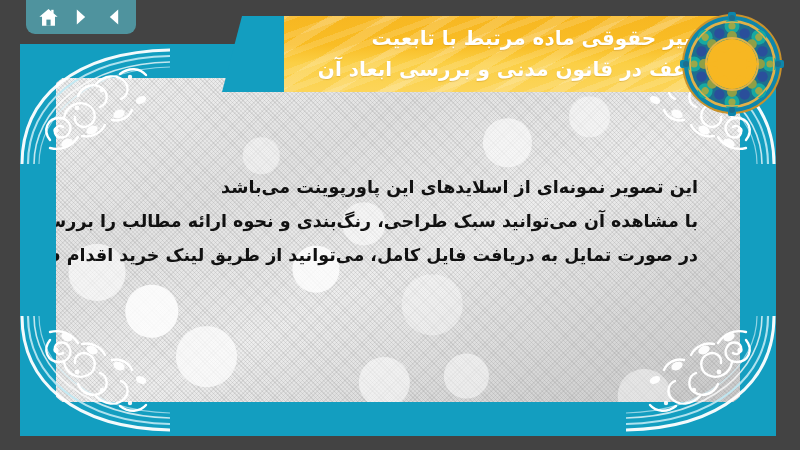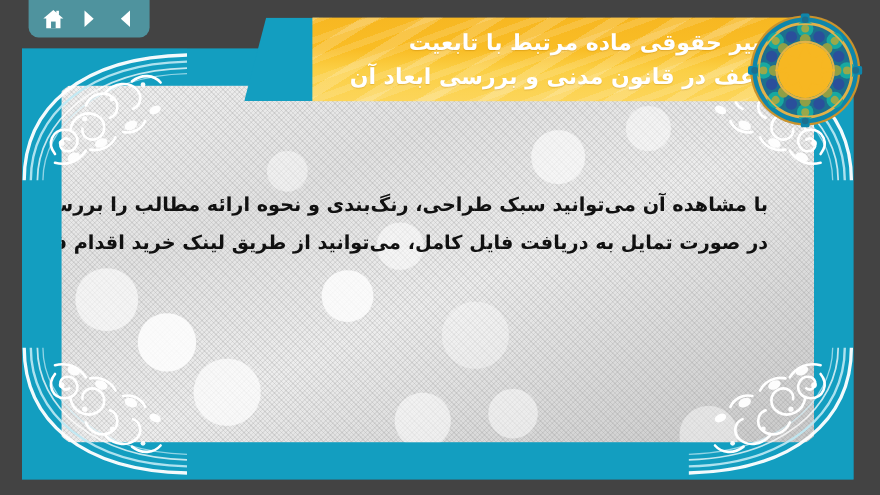--- a/index.html
+++ b/index.html
@@ -220,20 +220,21 @@
         <rect x="15.1" y="3.2" width="2.7" height="4.2" fill="#ffffff"></rect>
       </svg>
     </div>
   </div>
 
   <div class="slide-frame">
 
     <div class="slide-inner">
 
       <div class="body-copy">
+        <span class="body-line">این تصویر نمونه‌ای از اسلایدهای این پاورپوینت می‌باشد</span>
         <span class="body-line">با مشاهده آن می‌توانید سبک طراحی، رنگ‌بندی و نحوه ارائه مطالب را بررسی نمایید</span>
         <span class="body-line">در صورت تمایل به دریافت فایل کامل، می‌توانید از طریق لینک خرید اقدام فرمایید</span>
       </div>
 
     </div>
 
     <div class="corner corner-tl">
       <svg viewBox="0 0 150 120" xmlns="http://www.w3.org/2000/svg">
         <path d="M0 120 C0 52 52 6 150 4 L150 0 L0 0 Z" fill="#139ec0"></path>
         <path d="M2 120 C2 54 54 8 150 6" fill="none" stroke="#ffffff" stroke-width="3" opacity="0.95"></path>

